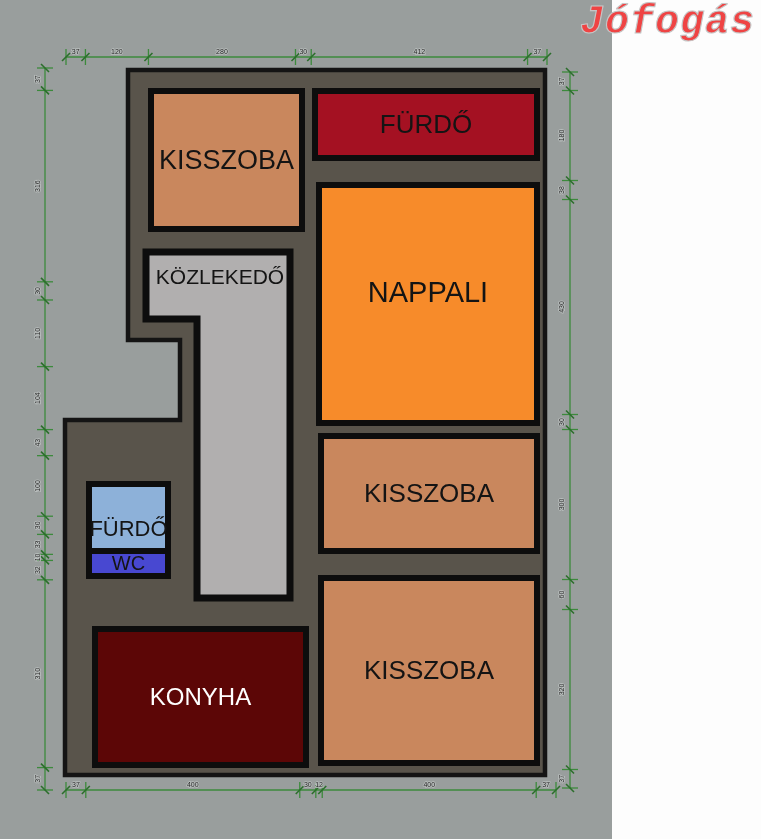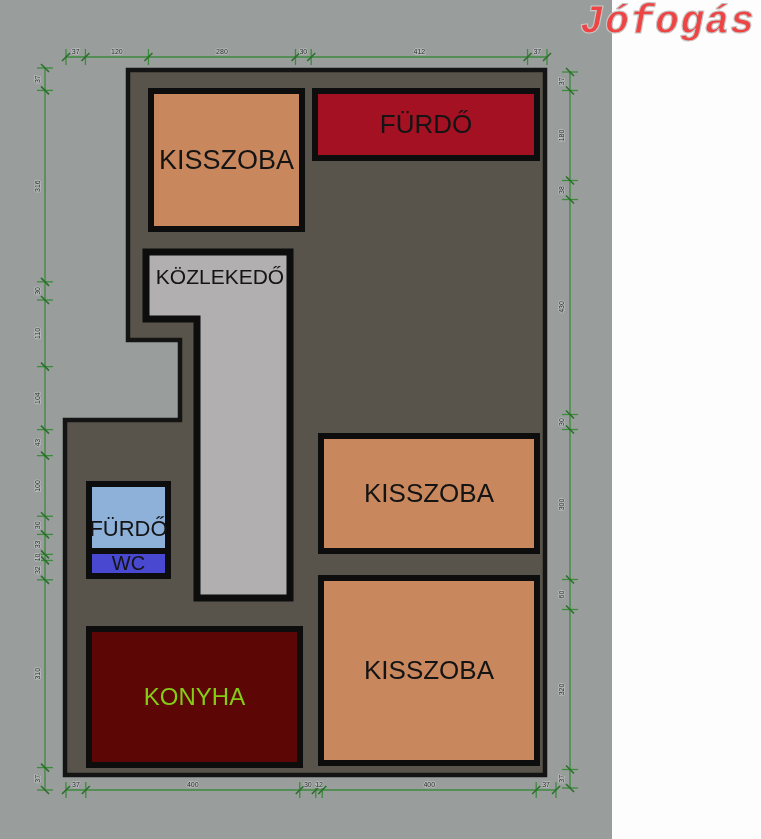--- a/index.html
+++ b/index.html
@@ -17,21 +17,21 @@
         display:flex;align-items:center;justify-content:center;color:#141414;}
   .room .room-label{white-space:nowrap;}
   .kisszoba-top   {left:148px;top:88px; width:157px;height:144px;background:#c9875d;font-size:27px;}
   .erkely         {left:312px;top:88px; width:228px;height:73px; background:#a41122;font-size:26px;}
   .nappali        {left:316px;top:182px;width:224px;height:244px;background:#f78b2a;font-size:29px;}
   .nappali .room-label{position:relative;top:-12px;}
   .kisszoba-mid   {left:318px;top:433px;width:222px;height:121px;background:#c9875d;font-size:26px;}
   .kisszoba-bottom{left:318px;top:575px;width:222px;height:191px;background:#c9875d;font-size:26px;}
   .furdo          {left:86px; top:434px;width:85px; height:95px; background:#8db1d9;font-size:22px;margin-top:47px;}
   .wc             {left:86px; top:548px;width:85px; height:31px; background:#4848d1;font-size:20px;}
-  .konyha         {left:86px; top:626px;width:217px;height:142px;background:#5c0606;font-size:24px;color:#84cc16;}
+  .konyha         {left:92px; top:626px;width:217px;height:142px;background:#5c0606;font-size:24px;color:#ffffff;}
   .kozlekedo-label{position:absolute;z-index:12;left:150px;top:265px;width:140px;height:52px;
         display:flex;align-items:flex-start;justify-content:center;font-size:21px;color:#141414;}
 </style>
 </head>
 <body>
 
 <div class="stage">
 
   <div class="plan-bg"></div>
 
@@ -40,20 +40,23 @@
   <svg class="layer" width="761" height="839" viewBox="0 0 761 839">
     <polygon points="128,70 545,70 545,775 65,775 65,420 180,420 180,340 128,340" fill="#59544b" stroke="#141414" stroke-width="4.5"></polygon>
     <polygon points="146,252 290,252 290,598 197,598 197,319 146,319" fill="#b1afaf" stroke="#0d0d0d" stroke-width="7"></polygon>
   </svg>
 
   <div class="room kisszoba-top">
     <span class="room-label">KISSZOBA</span>
   </div>
   <div class="room erkely">
     <span class="room-label">FÜRDŐ</span>
+  </div>
+  <div class="room nappali">
+    <span class="room-label">NAPPALI</span>
   </div>
   <div class="room kisszoba-mid">
     <span class="room-label">KISSZOBA</span>
   </div>
   <div class="room kisszoba-bottom">
     <span class="room-label">KISSZOBA</span>
   </div>
   <div class="room furdo">
     <span class="room-label">FÜRDŐ</span>
   </div>

